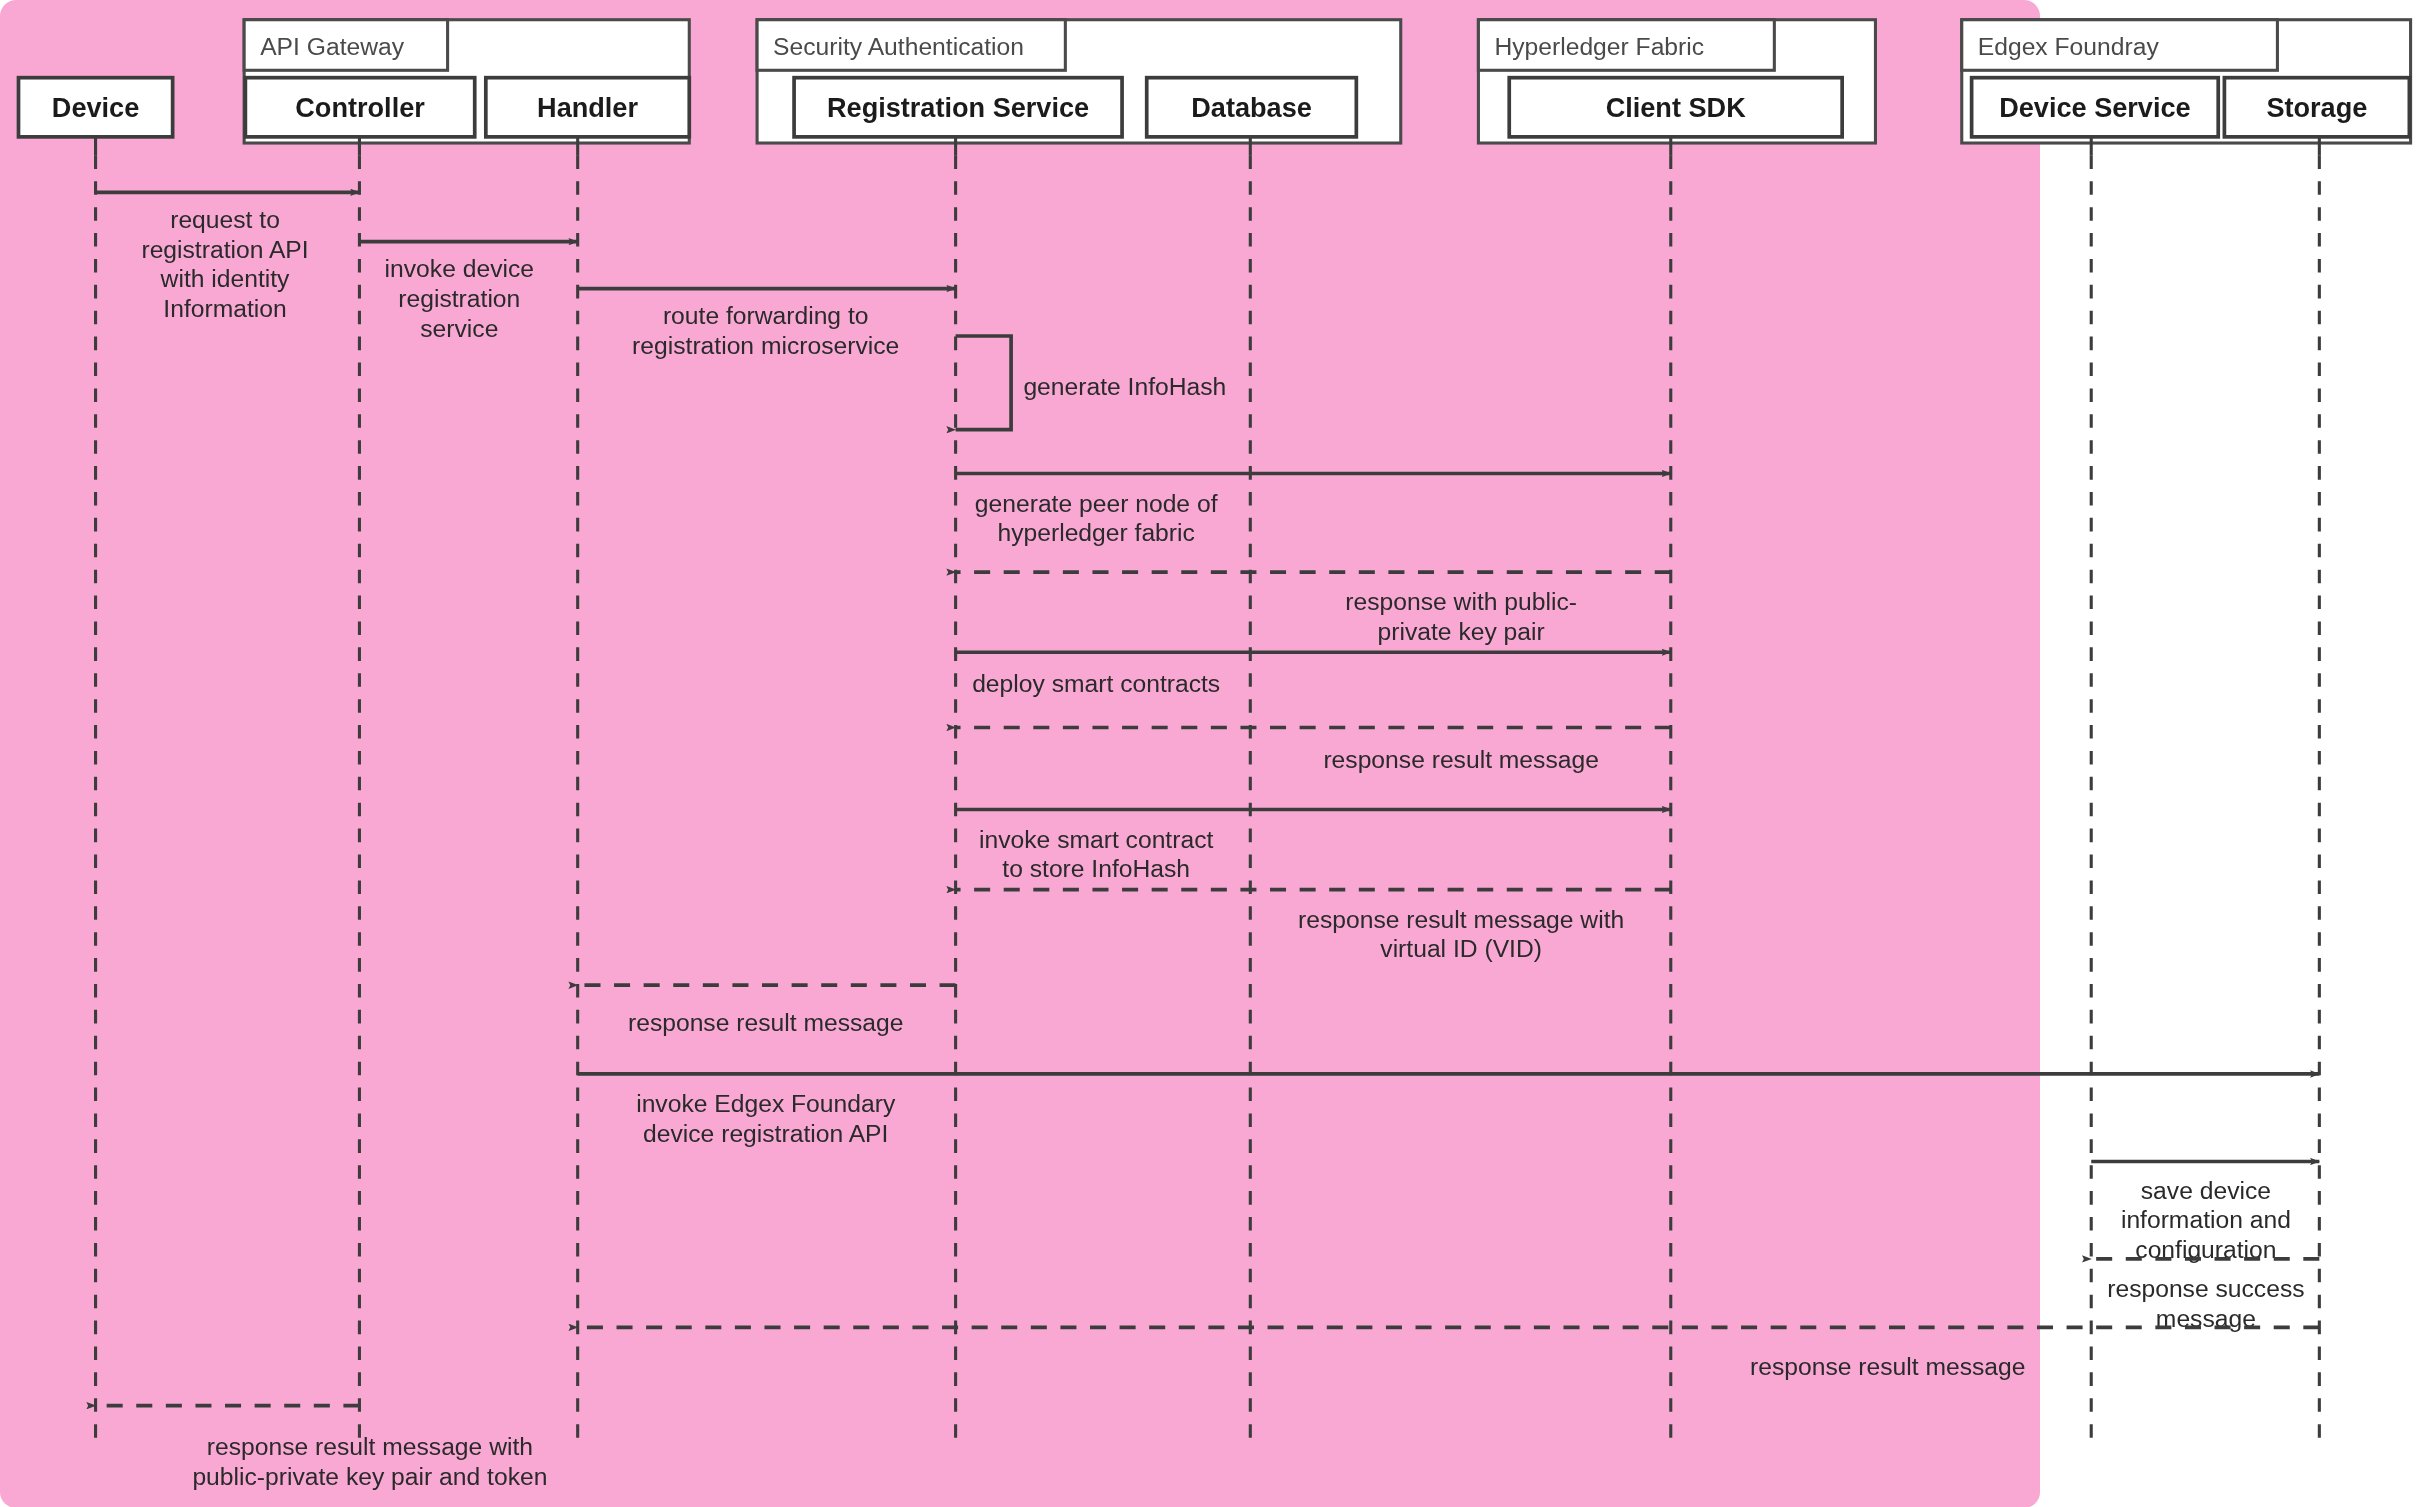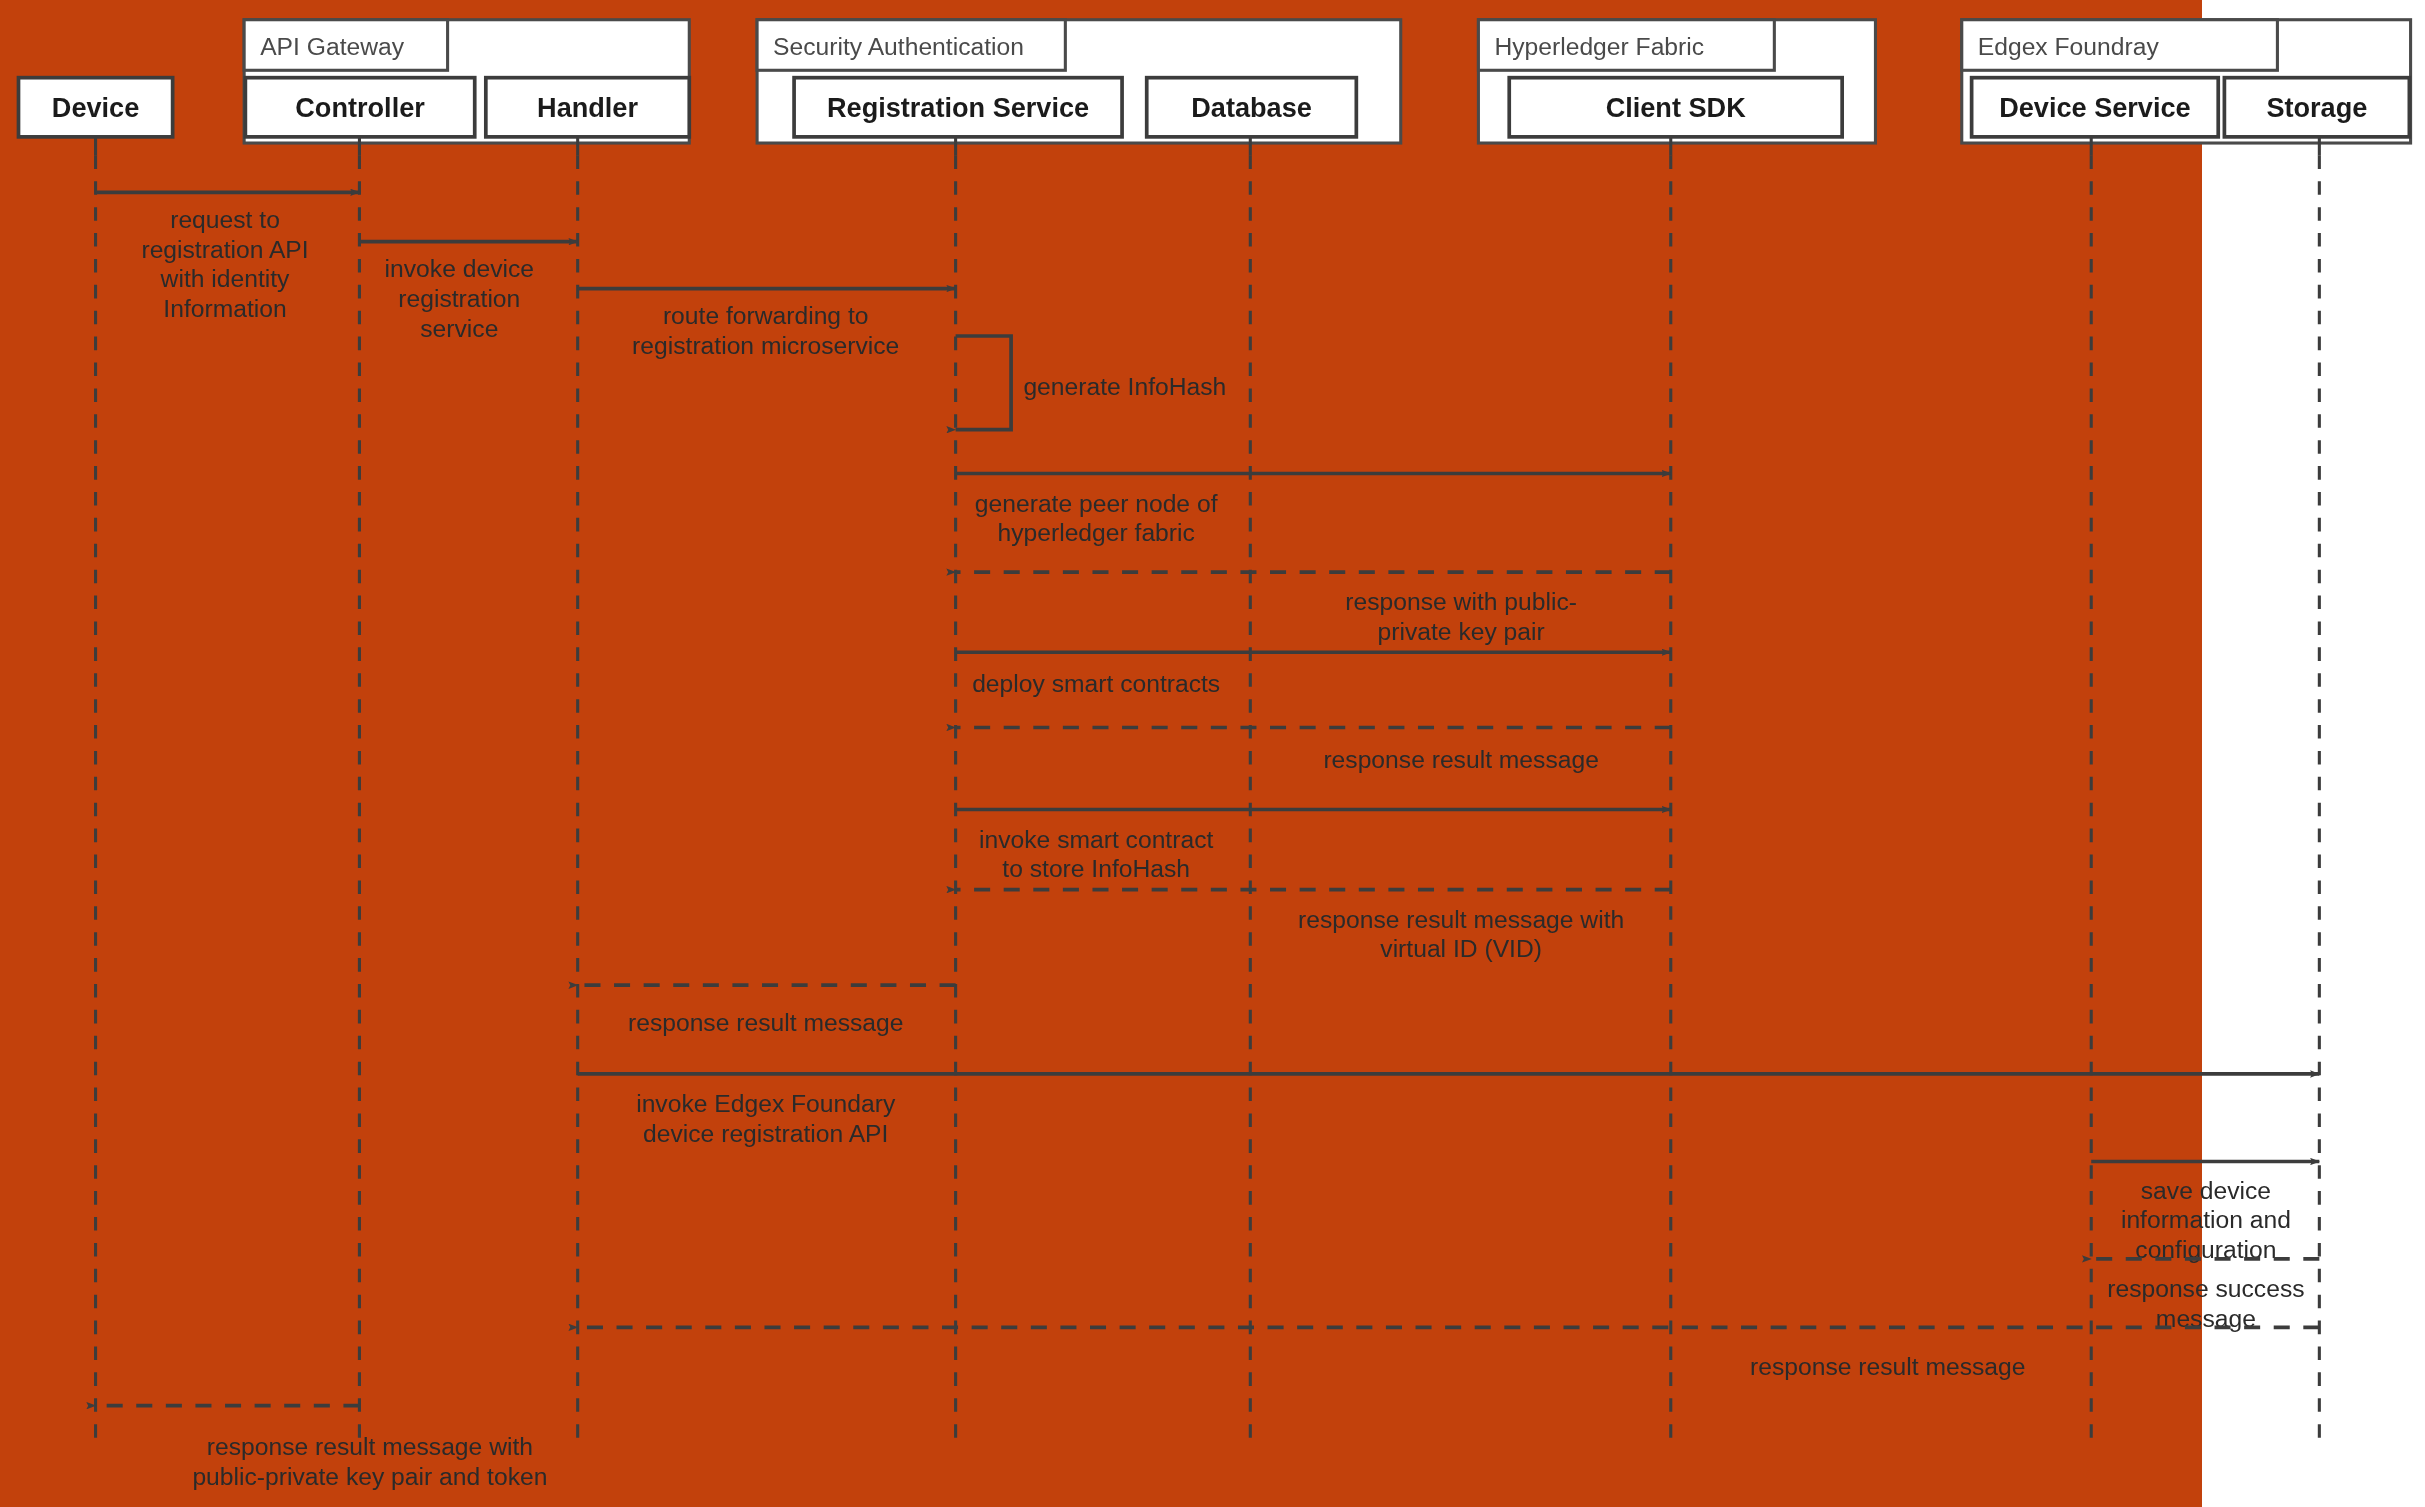--- a/index.html
+++ b/index.html
@@ -2,24 +2,25 @@
 <html style="font-size:10px"><head>
 <meta charset="utf-8">
 <style>
   html, body {
     margin: 0;
     padding: 0;
     background: #ffffff;
   }
   #diagram-root {
     position: relative;
-    width: 2202px;
+    width: 2040px;
     height: 1508px;
-    background: #c2410c;
-    font-family: "Liberation Sans", sans-serif;
+    background: #f9a8d4;
+    font-family: "Liberation Sans", sans-serif;
+    border-radius: 16px;
   }
   svg#seq-svg {
     display: block;
     width: 2426px;
     height: 1508px;
   }
   .grp-box {
     fill: #ffffff;
     stroke: #4a4a4a;
     stroke-width: 5;

